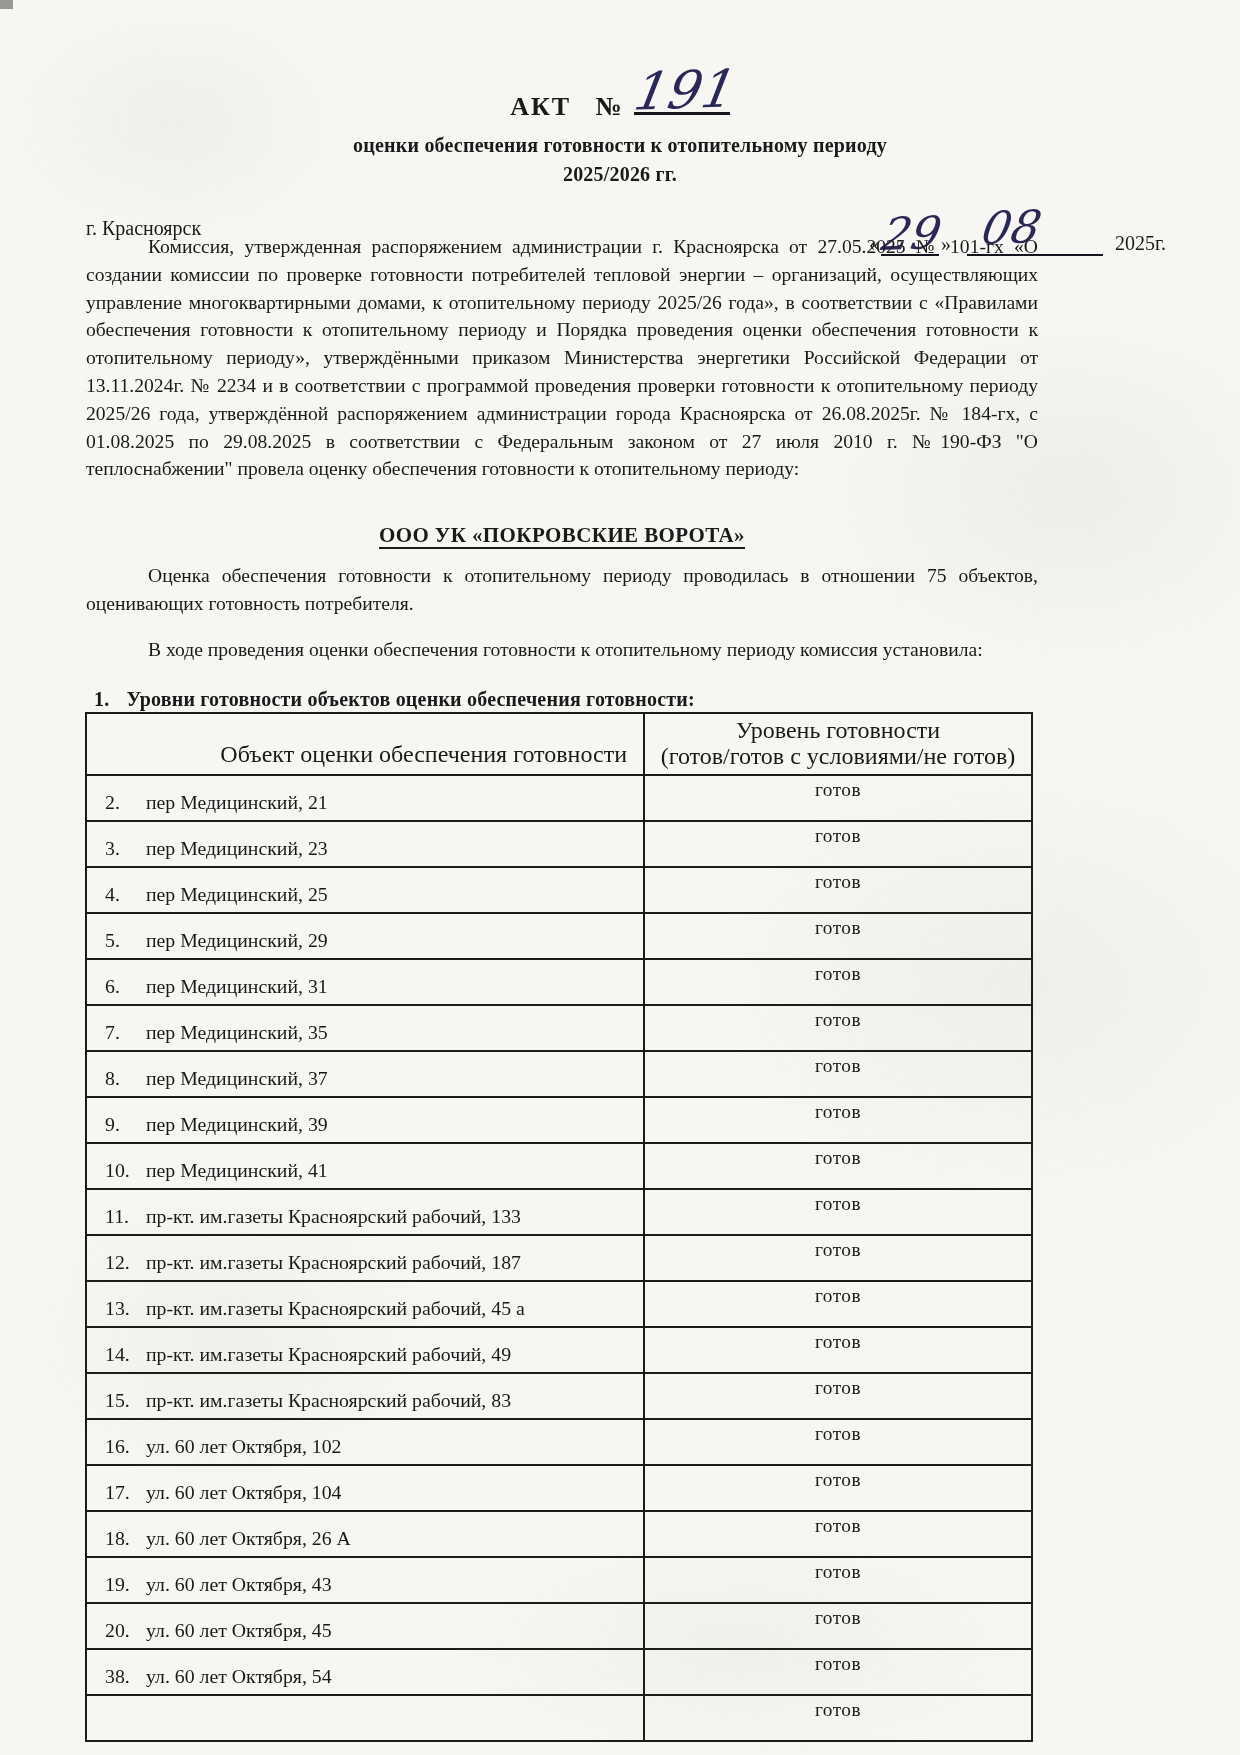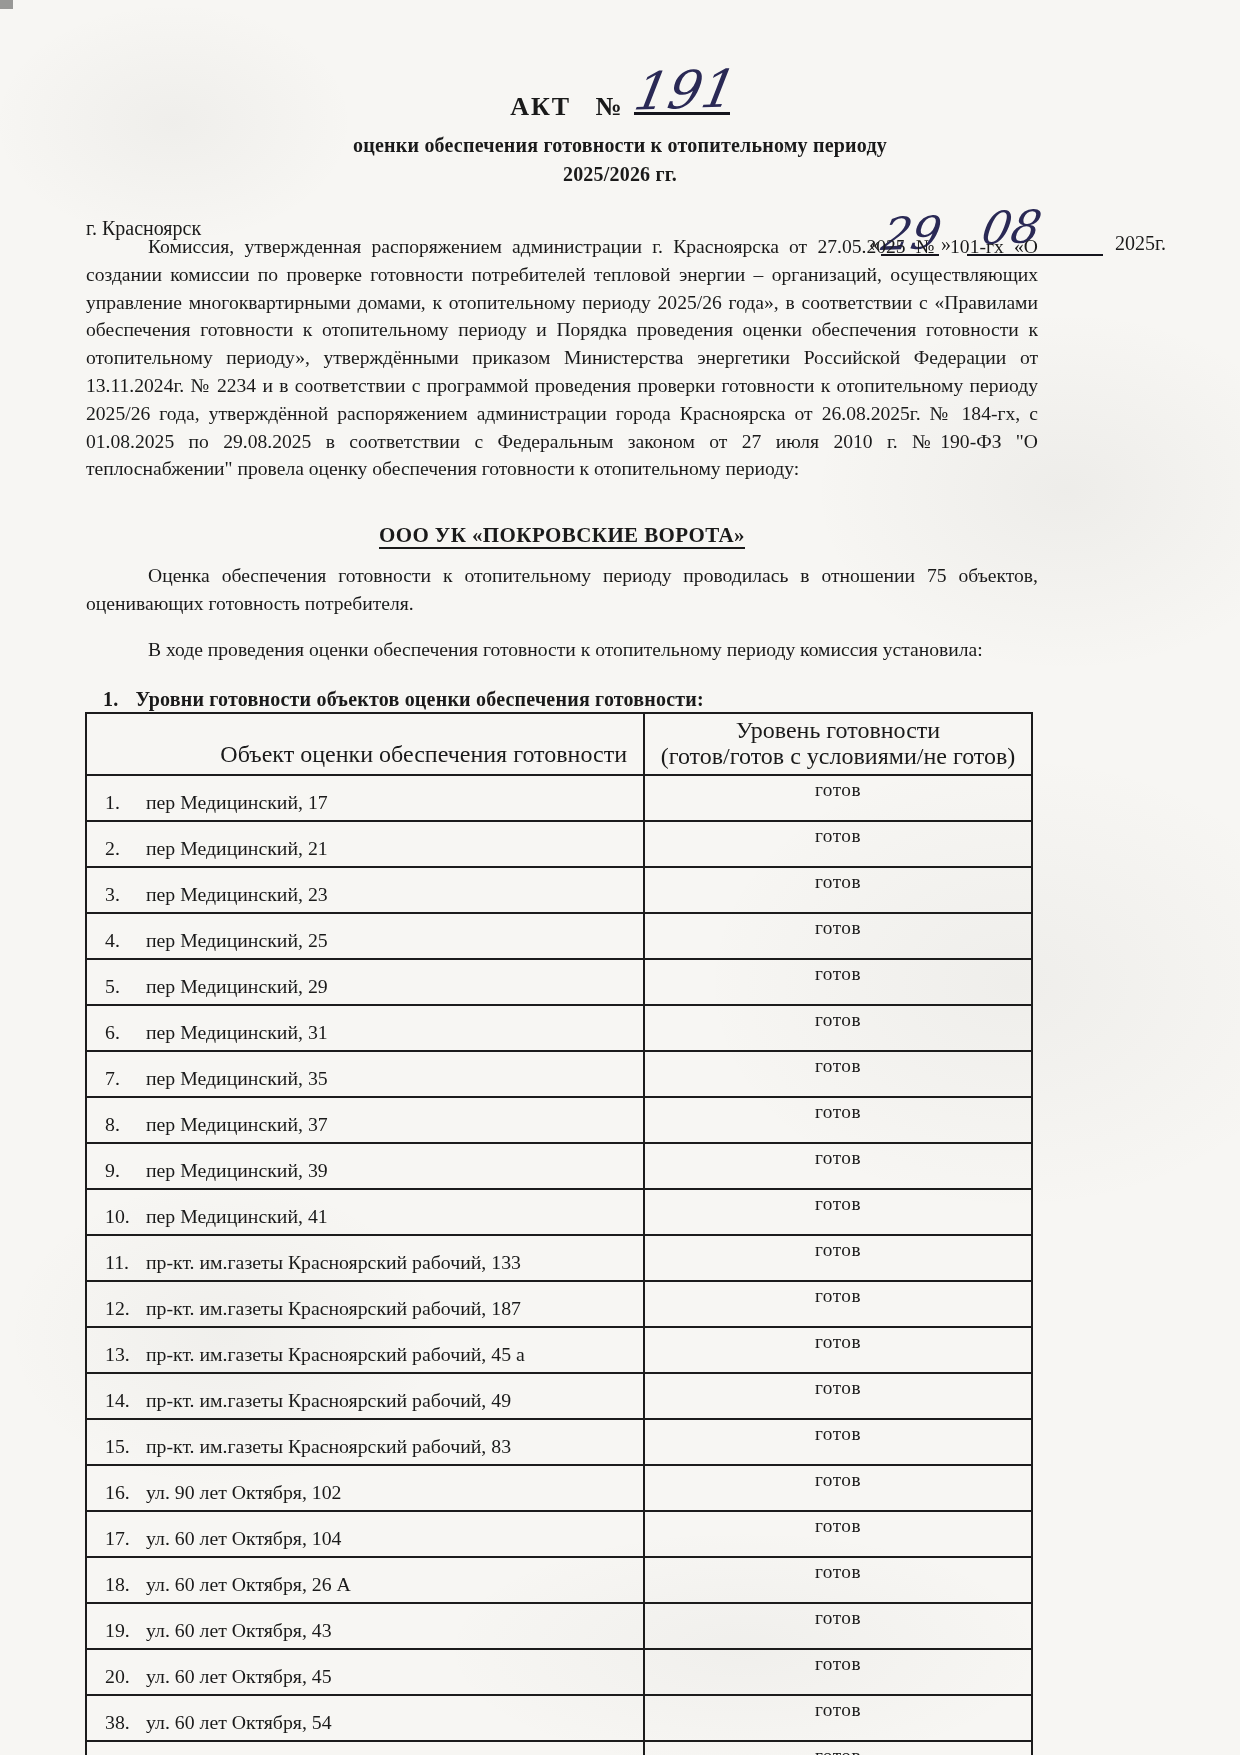--- a/index.html
+++ b/index.html
@@ -52,21 +52,21 @@
   .hw-month { position: absolute; bottom: 6px; left: 16px; font-size: 45px; line-height: .92; }
   .year { padding-bottom: 1px; }
 
   .body-p { position: absolute; left: 86px; width: 952px; margin: 0; font-size: 19.6px; line-height: 27.8px; text-align: justify; text-indent: 62px; }
   .p1 { top: 233px; }
   .company { position: absolute; top: 523px; left: 86px; width: 952px; text-align: center; font-size: 21px; font-weight: bold; letter-spacing: .4px; }
   .company-inner { text-decoration: underline; text-decoration-thickness: 2px; text-underline-offset: 5px; }
   .p2 { top: 562px; }
   .p3 { top: 636px; }
 
-  .sec-heading { position: absolute; top: 688px; left: 103px; font-size: 20px; font-weight: bold; letter-spacing: .2px; }
+  .sec-heading { position: absolute; top: 688px; left: 94px; font-size: 20px; font-weight: bold; letter-spacing: .2px; }
   .sec-num { margin-right: 17px; }
 
   table.readiness-table { position: absolute; top: 712px; left: 85px; width: 948px; border-collapse: collapse; table-layout: fixed; }
   .readiness-table th, .readiness-table td { border: 2.3px solid #1c1c1c; }
   .readiness-table thead th { font-weight: normal; font-size: 24px; height: 54px; margin-left: 48px; }
   .obj-h { vertical-align: bottom; text-align: right; padding: 0 16px 6px 0; }
   .status-h { vertical-align: top; text-align: center; padding-top: 3px; line-height: 26px; }
   .readiness-table tbody td { height: 38px; }
   .obj-cell { vertical-align: bottom; padding: 0 0 6px 18px; font-size: 19.8px; white-space: nowrap; }
   .row-num { display: inline-block; min-width: 41px; }
@@ -124,24 +124,20 @@
       <tr>
         <th class="obj-h"><span>Объект оценки обеспечения готовности</span></th>
         <th class="status-h">
           <div>Уровень готовности</div>
           <div>(готов/готов с условиями/не готов)</div>
         </th>
       </tr>
     </thead>
     <tbody>
         <tr>
-    <td class="obj-cell"><span class="row-num">1.</span><span>пер Медицинский, 17</span></td>
-    <td class="status-cell">готов</td>
-  </tr>
-        <tr>
     <td class="obj-cell"><span class="row-num">2.</span><span>пер Медицинский, 21</span></td>
     <td class="status-cell">готов</td>
   </tr>
         <tr>
     <td class="obj-cell"><span class="row-num">3.</span><span>пер Медицинский, 23</span></td>
     <td class="status-cell">готов</td>
   </tr>
         <tr>
     <td class="obj-cell"><span class="row-num">4.</span><span>пер Медицинский, 25</span></td>
     <td class="status-cell">готов</td>
@@ -184,21 +180,21 @@
   </tr>
         <tr>
     <td class="obj-cell"><span class="row-num">14.</span><span>пр-кт. им.газеты Красноярский рабочий, 49</span></td>
     <td class="status-cell">готов</td>
   </tr>
         <tr>
     <td class="obj-cell"><span class="row-num">15.</span><span>пр-кт. им.газеты Красноярский рабочий, 83</span></td>
     <td class="status-cell">готов</td>
   </tr>
         <tr>
-    <td class="obj-cell"><span class="row-num">16.</span><span>ул. 90 лет Октября, 102</span></td>
+    <td class="obj-cell"><span class="row-num">16.</span><span>ул. 60 лет Октября, 102</span></td>
     <td class="status-cell">готов</td>
   </tr>
         <tr>
     <td class="obj-cell"><span class="row-num">17.</span><span>ул. 60 лет Октября, 104</span></td>
     <td class="status-cell">готов</td>
   </tr>
         <tr>
     <td class="obj-cell"><span class="row-num">18.</span><span>ул. 60 лет Октября, 26 А</span></td>
     <td class="status-cell">готов</td>
   </tr>

